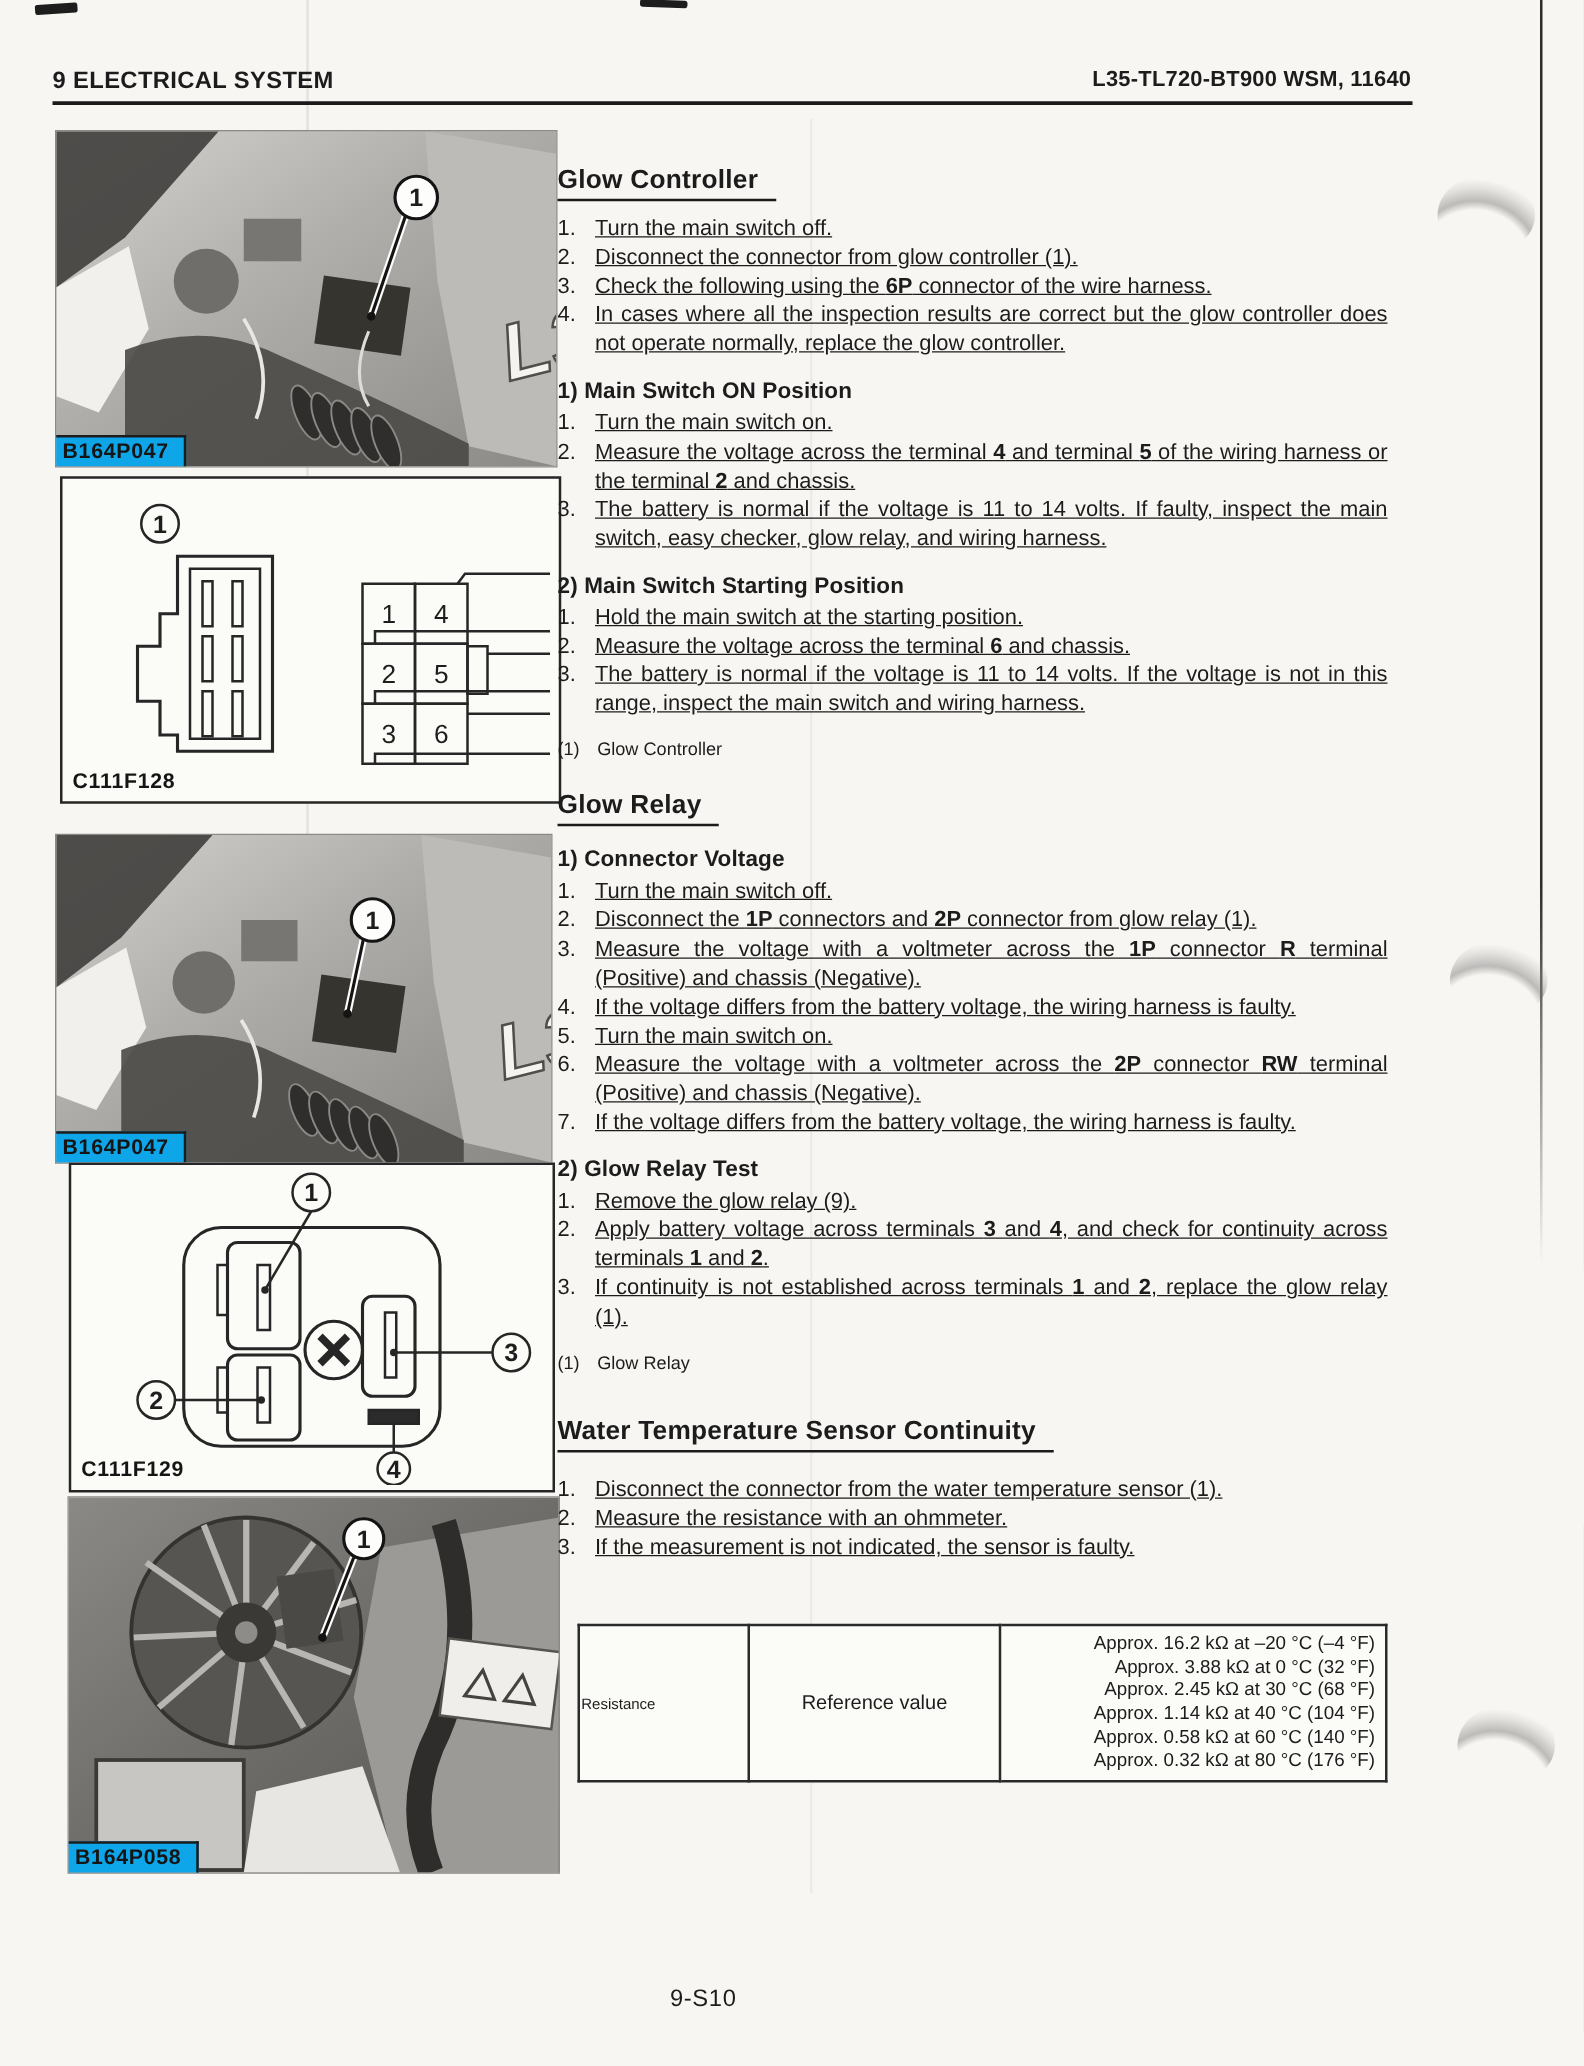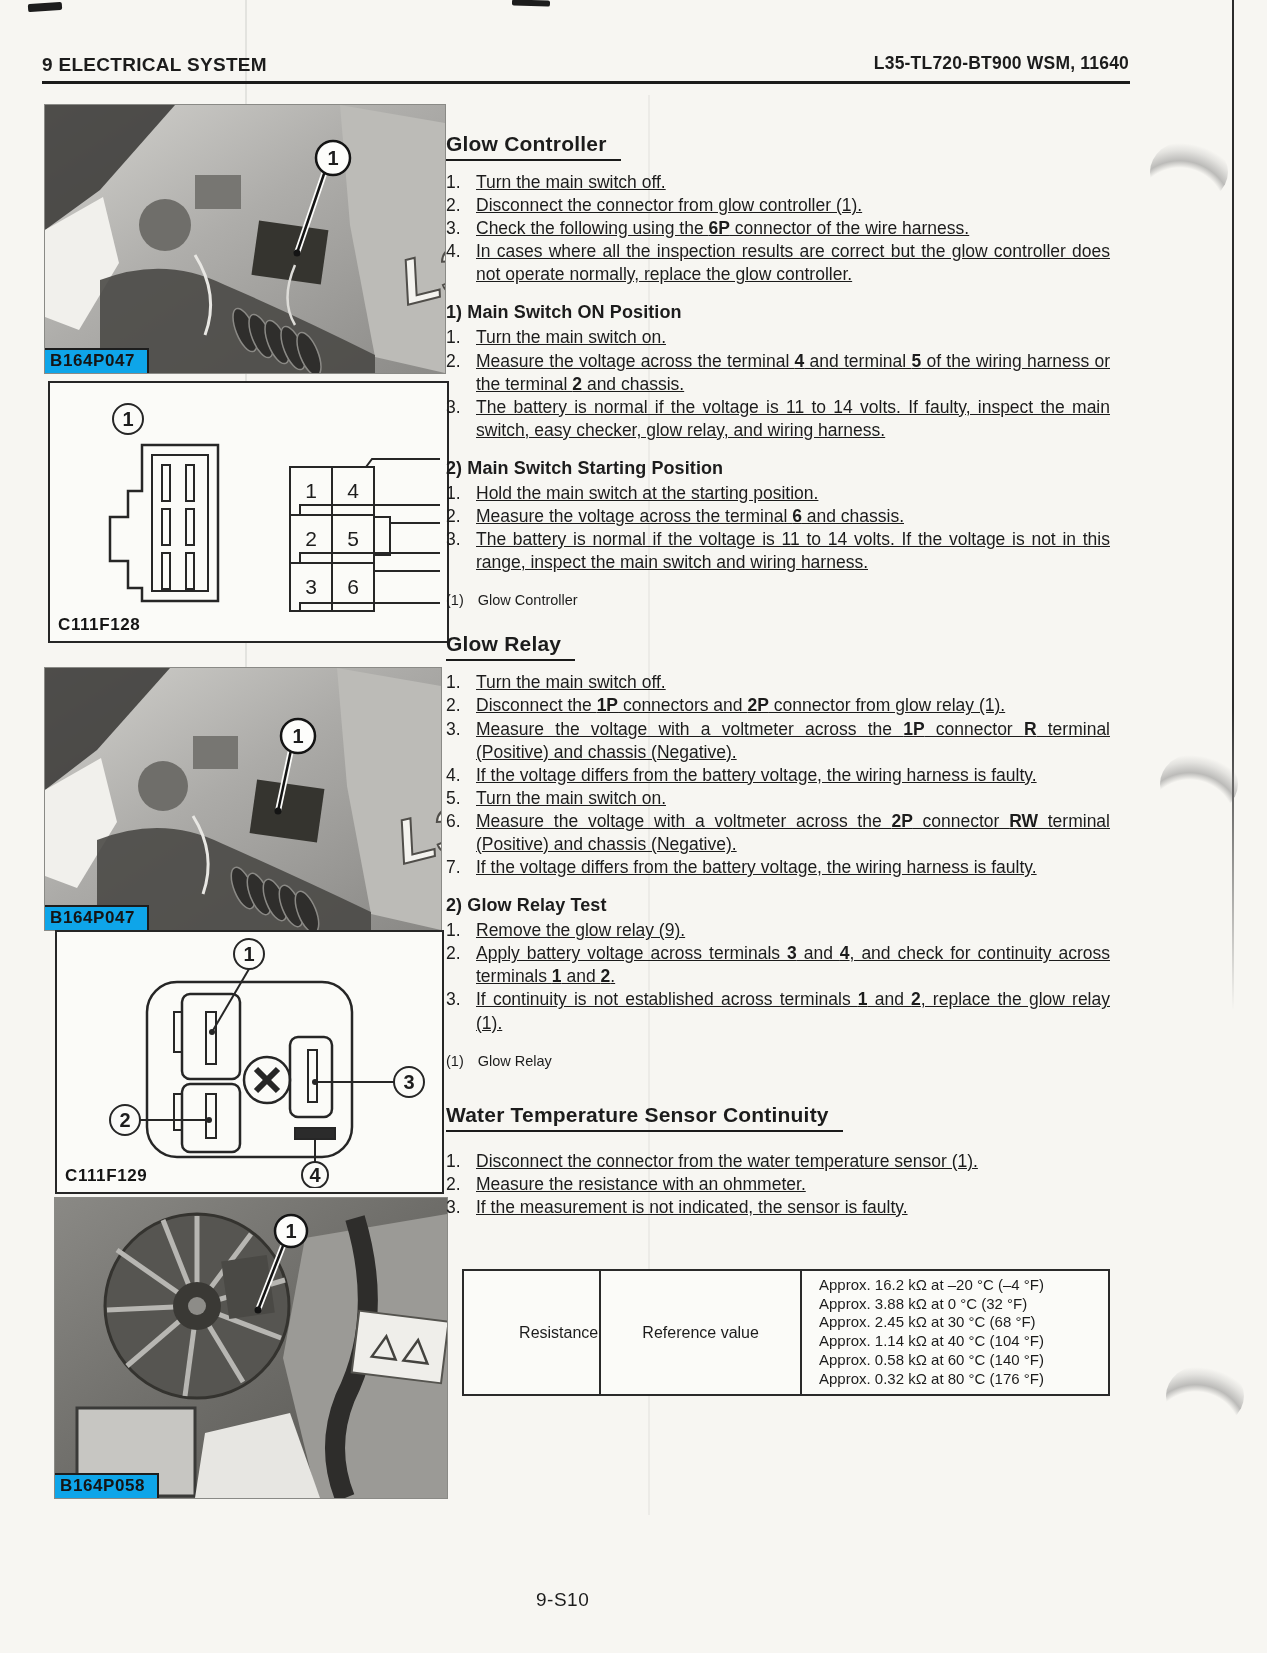--- a/index.html
+++ b/index.html
@@ -52,23 +52,23 @@
   }
   .steps li::before{content:counter(st) ".";position:absolute;left:0;top:0;}
   .h-sub{font-size:18px;font-weight:bold;margin:16px 0 3px 0;letter-spacing:.1px;}
   .footnote{margin:18px 0 0 0;font-size:14.5px;}
   .footnote .fn-marker{margin-right:14px;}
   
   .spec-table{
     border-collapse:collapse;margin:50px 0 0 16px;background:#fbfbf8;
   }
   .spec-table td{border:2px solid #2a2a2a;vertical-align:middle;}
-  .spec-table .c1{width:140px;text-align:right;font-size:16px;margin-left:48px;}
+  .spec-table .c1{width:140px;text-align:left;font-size:12px;margin-left:48px;}
   .spec-table .c2{width:212px;text-align:center;font-size:16px;}
-  .spec-table .c3{width:288px;padding:5px 8px 6px 17px;}
+  .spec-table .c3{width:288px;padding:5px 8px 6px 17px;text-align:right;}
   .spec-table .c3 div{font-size:15px;line-height:1.25;white-space:nowrap;}
   
   text.callout-n{font-size:20px;font-weight:bold;fill:#1d1d1d;}
   text.cell-n{font-size:21px;fill:#1d1d1d;}
 </style>
 </head>
 <body>
 
 <div class="page">
 
@@ -297,20 +297,21 @@
         <li>Measure the voltage across the terminal <b>6</b> and chassis.</li>
         <li>The battery is normal if the voltage is 11 to 14 volts.  If the voltage is not in this range, inspect the main switch and wiring harness.</li>
       </ol>
       <p class="footnote">
         <span class="fn-marker">(1)</span><span>Glow Controller</span>
       </p>
     </section>
 
     <section class="sec">
       <h2 class="h-main">Glow Relay</h2>
+      <h3 class="h-sub" style="margin-top:6px;">1) Connector Voltage</h3>
       <ol class="steps">
         <li>Turn the main switch off.</li>
         <li>Disconnect the <b>1P</b> connectors and <b>2P</b> connector from glow relay (1).</li>
         <li>Measure the voltage with a voltmeter across the <b>1P</b> connector <b>R</b> terminal (Positive) and chassis (Negative).</li>
         <li>If the voltage differs from the battery voltage, the wiring harness is faulty.</li>
         <li>Turn the main switch on.</li>
         <li>Measure the voltage with a voltmeter across the <b>2P</b> connector <b>RW</b> terminal (Positive) and chassis (Negative).</li>
         <li>If the voltage differs from the battery voltage, the wiring harness is faulty.</li>
       </ol>
       <h3 class="h-sub">2) Glow Relay Test</h3>

